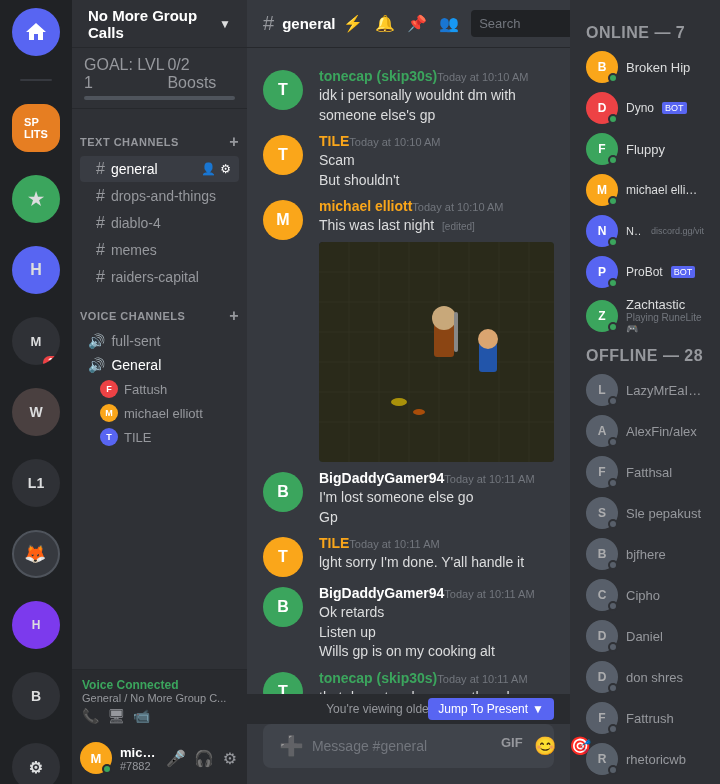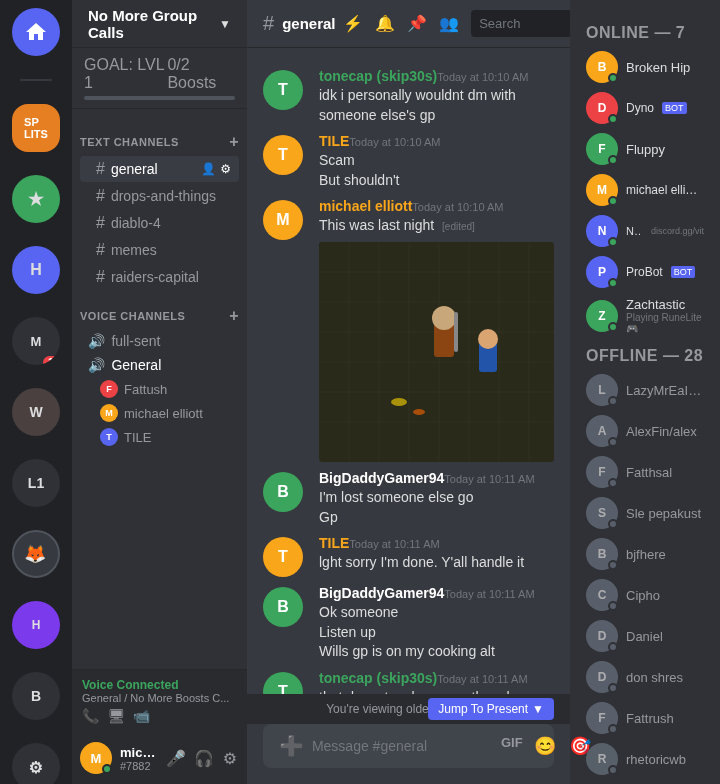--- a/index.html
+++ b/index.html
@@ -431,21 +431,21 @@
       <span>michael elliott</span>
     </div>
     <div class="voice-user">
       <div class="voice-user-avatar" style="background:#5865f2;">T</div>
       <span>TILE</span>
     </div>
   </div>
 
   <div class="voice-connected-bar">
     <div class="vc-status">Voice Connected</div>
-    <div class="vc-channel">General / No More Boosts C...</div>
+    <div class="vc-channel">General / No More Group C...</div>
     <div class="vc-controls">
       <span title="Disconnect">📞</span>
       <span>🖥</span>
       <span>📹</span>
     </div>
   </div>
 
   <div class="user-panel">
     <div class="user-panel-avatar" style="background:#faa61a;">
       M
@@ -578,21 +578,21 @@
       </div>
     </div>
 
     <div class="message-group">
       <div class="avatar" style="background:#3ba55d;">B</div>
       <div class="message-content">
         <div class="message-header">
           <span class="message-author">BigDaddyGamer94</span>
           <span class="message-timestamp">Today at 10:11 AM</span>
         </div>
-        <div class="message-text">Ok someone</div>
+        <div class="message-text">Ok retards</div>
         <div class="message-text">Listen up</div>
         <div class="message-text">Wills gp is on my cooking alt</div>
       </div>
     </div>
 
     <div class="message-group">
       <div class="avatar" style="background:#3ba55d;">T</div>
       <div class="message-content">
         <div class="message-header">
           <span class="message-author green">tonecap (skip30s)</span>

